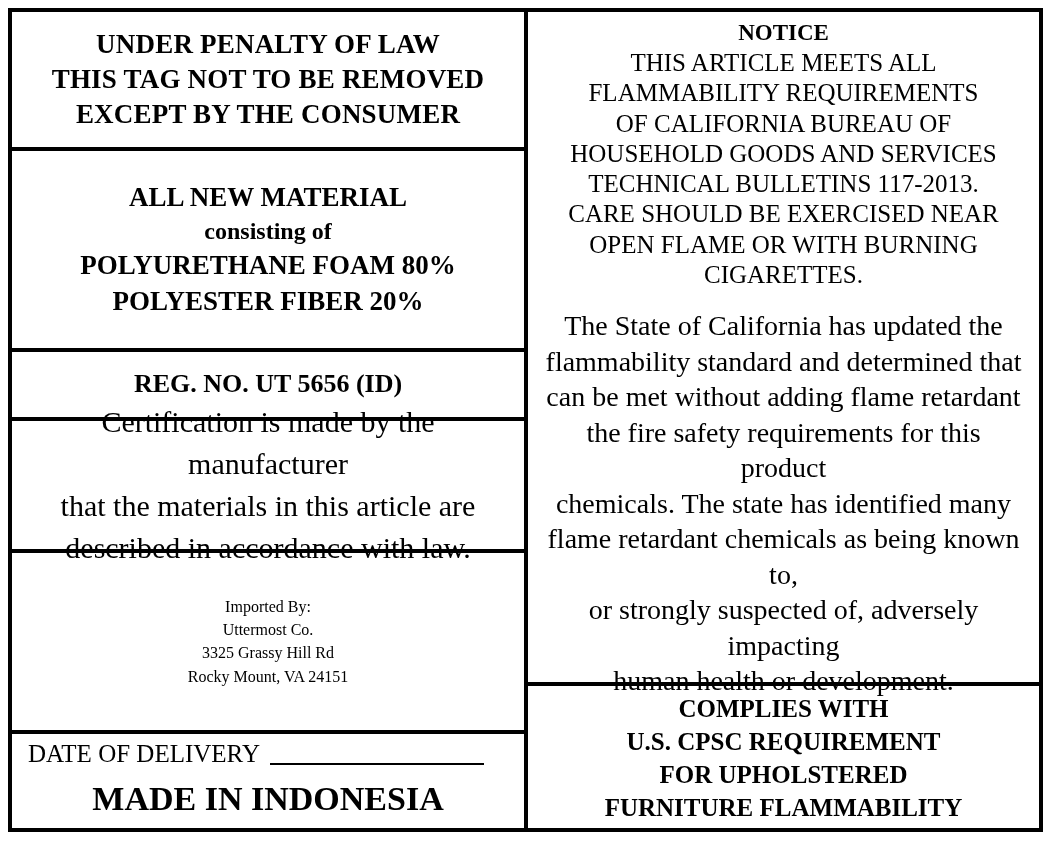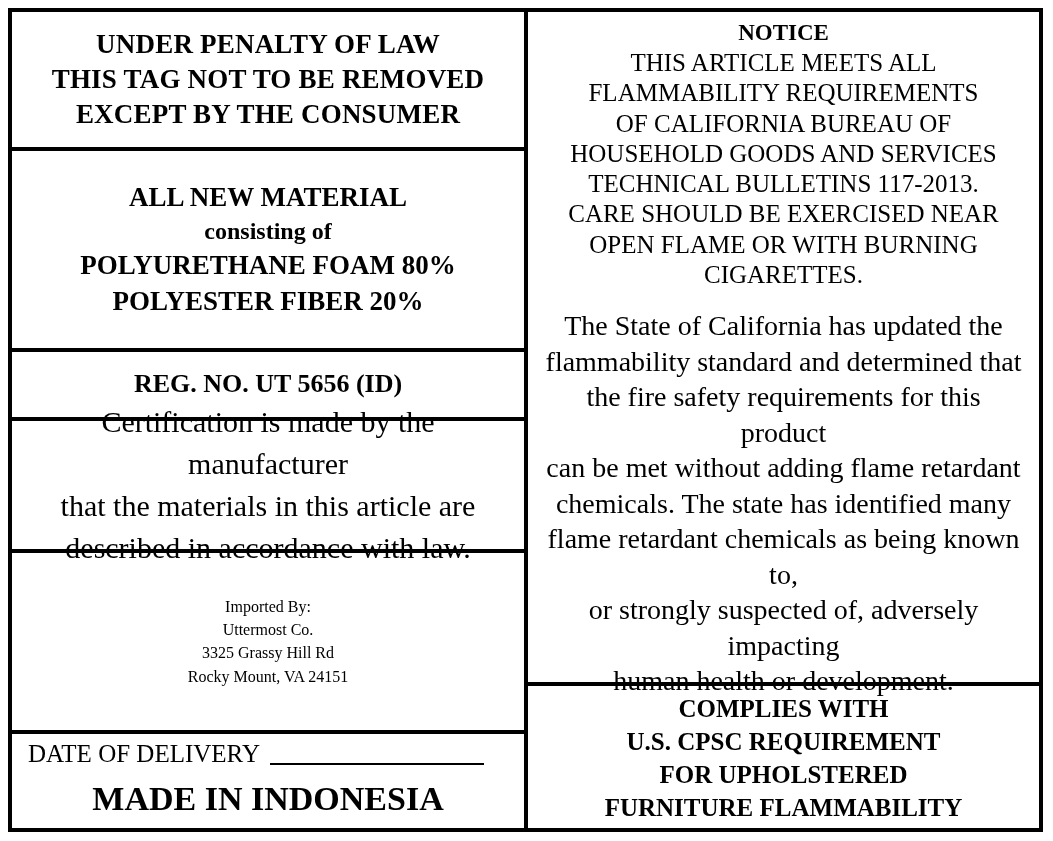--- a/index.html
+++ b/index.html
@@ -239,22 +239,22 @@
         <span class="line">TECHNICAL BULLETINS 117-2013.</span>
         <span class="line">CARE SHOULD BE EXERCISED NEAR</span>
         <span class="line">OPEN FLAME OR WITH BURNING</span>
         <span class="line">CIGARETTES.</span>
       </div>
 
 
       <div class="notice-para">
         <span class="line">The State of California has updated the</span>
         <span class="line">flammability standard and determined that</span>
+        <span class="line">can be met without adding flame retardant</span>
         <span class="line">the fire safety requirements for this product</span>
-        <span class="line">can be met without adding flame retardant</span>
         <span class="line">chemicals. The state has identified many</span>
         <span class="line">flame retardant chemicals as being known to,</span>
         <span class="line">or strongly suspected of, adversely impacting</span>
         <span class="line">human health or development.</span>
       </div>
     </div>
 
     <div class="cell c-complies">
       <span class="line">COMPLIES WITH</span>
       <span class="line">U.S. CPSC REQUIREMENT</span>

